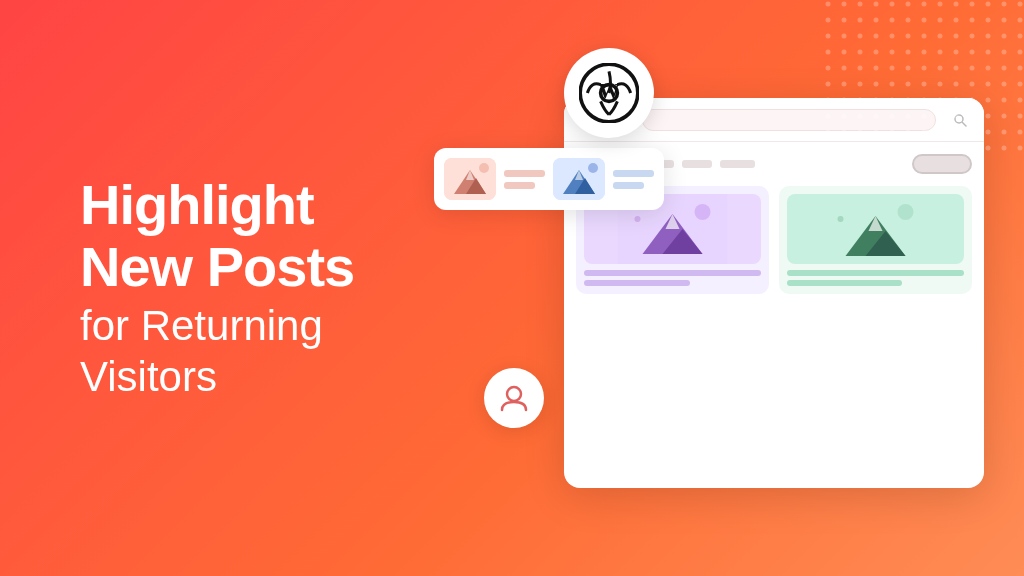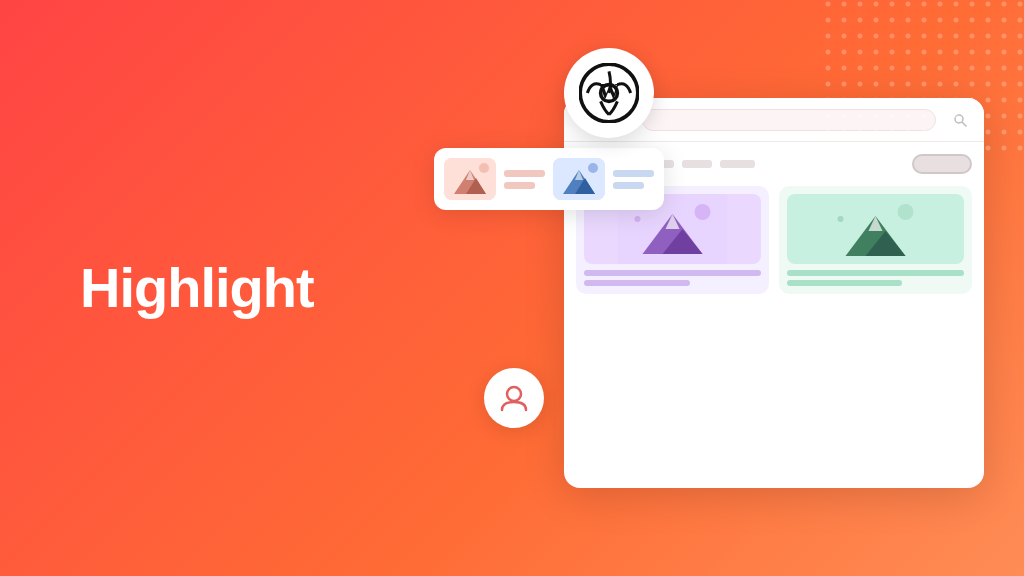--- a/index.html
+++ b/index.html
@@ -312,20 +312,25 @@
 
   <div class="dot-grid">
     <div class="dot-grid-inner">
       
     </div>
   </div>
 
   <div class="text-section">
     <div class="main-title">
       <div>Highlight</div>
+      <div>New Posts</div>
+    </div>
+    <div class="sub-title">
+      <div>for Returning</div>
+      <div>Visitors</div>
     </div>
   </div>
 
   <div class="illustration-section">
 
     <div class="wp-logo">
       <svg viewBox="0 0 100 100">
         <circle cx="50" cy="50" r="48" fill="none" stroke="#111" stroke-width="6"></circle>
         <circle cx="50" cy="50" r="14" fill="none" stroke="#111" stroke-width="6"></circle>
         <path d="M14 50 Q20 30 36 36" stroke="#111" stroke-width="5" fill="none"></path>

